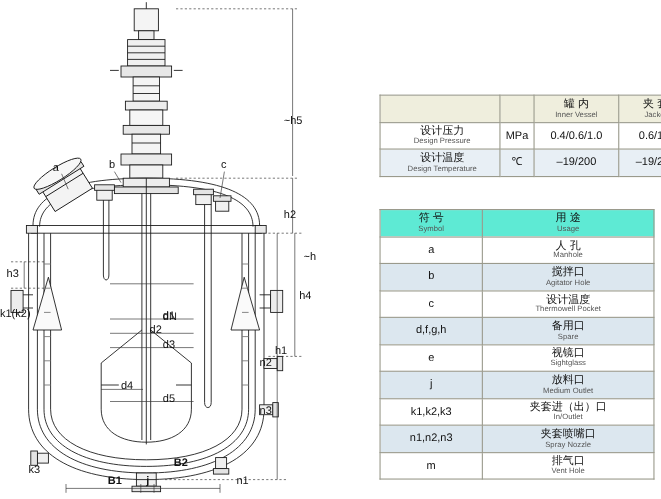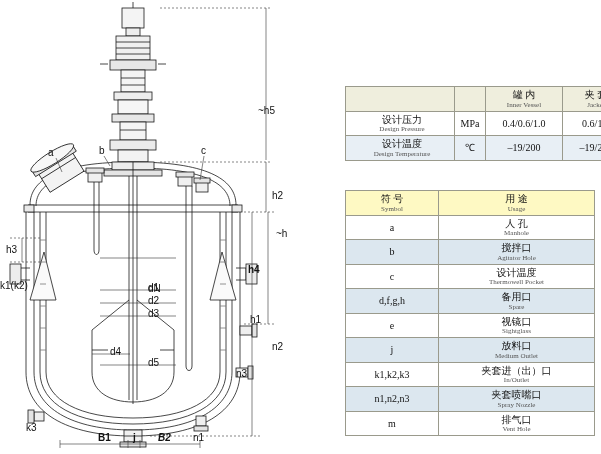--- a/index.html
+++ b/index.html
@@ -18,21 +18,21 @@
   .lbl{
     position:absolute;
     font-family:"Liberation Sans", sans-serif;
     font-size:10px;
     color:#111;
     white-space:nowrap;
   }
   .lbl.b{font-weight:bold;}
   
   #tables{
-    position:absolute;left:340px;top:0;width:261px;height:392px;font-family:Liberation Serif, serif;
+    position:absolute;left:340px;top:0;width:261px;height:392px;
   }
   table{
     border-collapse:collapse;
     font-size:10px;
     color:#111;
     width:250px;
     table-layout:fixed;
   }
   table td,table th{
     border:1px solid #9a9a8c;
@@ -49,21 +49,21 @@
   .cn{display:block;font-size:10px;}
   
   #t1{position:absolute;left:5px;top:86px;}
   #t1 .hdr{background:#efeedd;font-weight:normal;}
   #t1 .rowa{background:#ffffff;}
   #t1 .rowb{background:#e8eff5;}
   #t1 .lead{text-align:center;padding-left:6px;}
   #t1 .unit{width:26px;}
   
   #t2{position:absolute;left:5px;top:190px;}
-  #t2 .hdr{background:#fef9c3;}
+  #t2 .hdr{background:#5eead4;}
   #t2 .rowa{background:#ffffff;}
   #t2 .rowb{background:#dce7ef;}
   #t2 td{height:17px;}
   #t2 .symcol{width:88px;}
 </style>
 </head>
 <body>
 
 <div id="drawing">
   <svg width="330" height="454" viewBox="0 0 330 454">
@@ -199,39 +199,39 @@
       <line x1="200" y1="440" x2="200" y2="448"></line>
 
       <line x1="56" y1="158" x2="62" y2="172"></line>
       <line x1="104" y1="156" x2="110" y2="166"></line>
       <line x1="204" y1="156" x2="200" y2="180"></line>
     </g>
   </svg>
 
   <div>
     <span class="lbl" style="left:258px;top:76px;margin-top:29px;">~h5</span>
-    <span class="lbl" style="left:258px;top:190px;margin-left:14px;">h2</span>
+    <span class="lbl" style="left:258px;top:190px;">h2</span>
     <span class="lbl" style="left:276px;top:228px;">~h</span>
-    <span class="lbl" style="left:248px;top:264px;font-weight:bold;">h4</span>
+    <span class="lbl" style="left:272px;top:264px;">h4</span>
     <span class="lbl" style="left:238px;top:314px;padding-left:12px;">h1</span>
     <span class="lbl" style="left:6px;top:244px;">h3</span>
     <span class="lbl" style="left:0px;top:280px;">k1(k2)</span>
     <span class="lbl" style="left:148px;top:250px;margin-top:33px;">dN</span>
     <span class="lbl" style="left:148px;top:282px;">d1</span>
-    <span class="lbl" style="left:148px;top:295px;">d2</span>
+    <span class="lbl" style="left:136px;top:295px;">d2</span>
     <span class="lbl" style="left:148px;top:308px;">d3</span>
     <span class="lbl" style="left:110px;top:346px;">d4</span>
     <span class="lbl" style="left:148px;top:357px;">d5</span>
-    <span class="lbl" style="left:236px;top:341px;margin-left:36px;">n2</span>
+    <span class="lbl" style="left:236px;top:325px;">n2</span>
     <span class="lbl" style="left:236px;top:368px;">n3</span>
-    <span class="lbl" style="left:193px;top:432px;">n1</span>
+    <span class="lbl" style="left:215px;top:432px;">n1</span>
     <span class="lbl" style="left:26px;top:422px;">k3</span>
     <span class="lbl b" style="left:98px;top:432px;">B1</span>
     <span class="lbl b" style="left:133px;top:432px;">j</span>
-    <span class="lbl b" style="left:158px;top:432px;font-style:italic;">B2</span>
+    <span class="lbl b" style="left:158px;top:416px;">B2</span>
     <span class="lbl" style="left:48px;top:147px;">a</span>
     <span class="lbl" style="left:99px;top:145px;">b</span>
     <span class="lbl" style="left:201px;top:145px;">c</span>
   </div>
 </div>
 
 <div id="tables">
 
   <table id="t1">
     <tbody>

